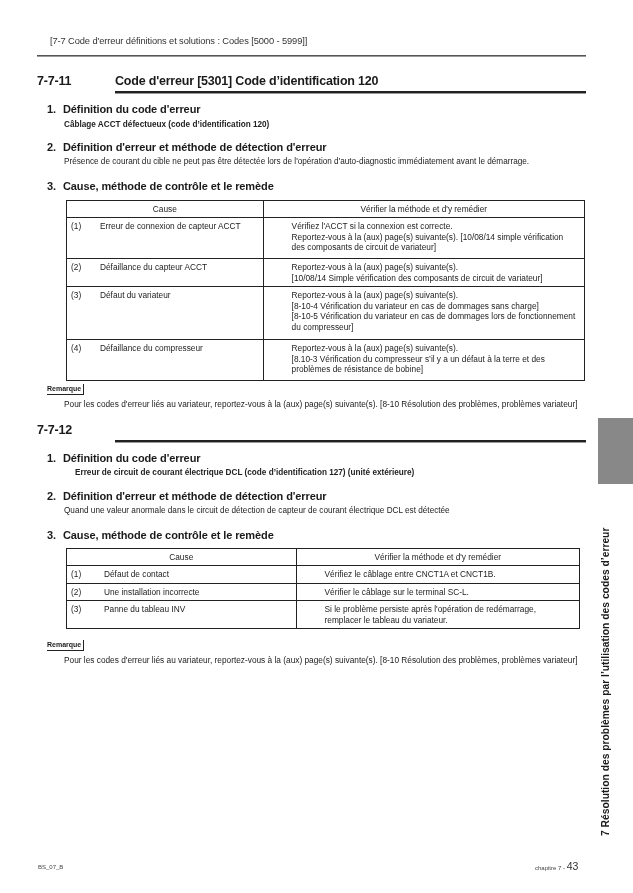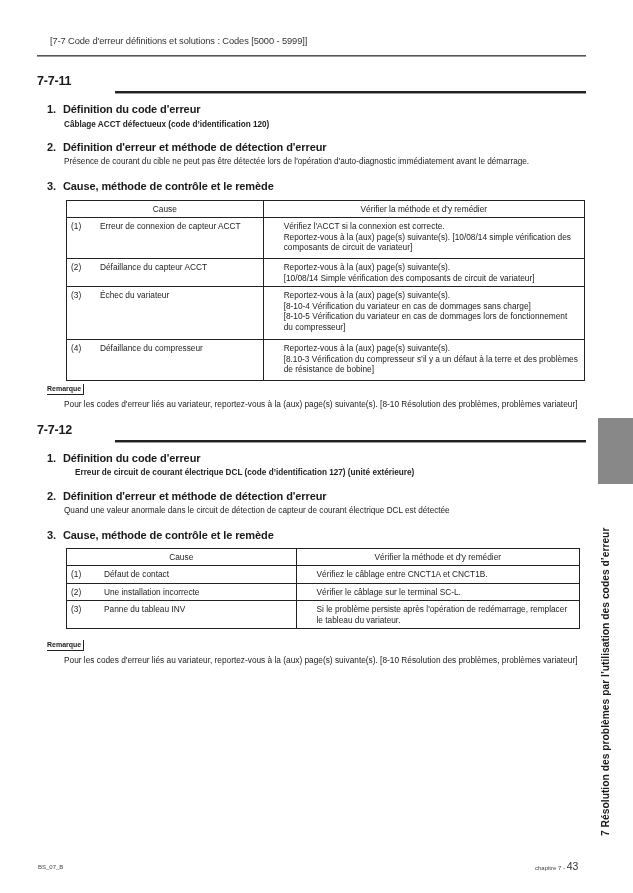--- a/index.html
+++ b/index.html
@@ -17,41 +17,42 @@
   .sub-head { position: absolute; left: 47px; font-size: 11px; font-weight: bold; letter-spacing: -0.1px; }
   .sub-head .n { display: inline-block; width: 16px; }
   .sub-body { position: absolute; left: 64px; font-size: 8.2px; color: #222; }
   .sub-body.bold { font-weight: bold; }
 
   table.ctable { position: absolute; left: 66px; border-collapse: collapse; font-size: 8.3px; color: #222; }
   table.ctable th { font-weight: normal; text-align: center; border: 1px solid #222; height: 17px; padding: 0; }
   table.ctable td { border: 1px solid #222; vertical-align: top; padding: 3px 4px 3px 4px; line-height: 10.5px; }
   table.ctable td.cause { position: relative; }
   table.ctable td.cause .idx { display: inline-block; width: 29px; }
-  table.ctable td.rem { padding-left: 20px; padding-right: 6px; }
+  table.ctable td.rem { padding-left: 28px; padding-right: 6px; }
   table.ctable td.rem div { margin: 0; }
 
   .remarque { position: absolute; left: 47px; font-size: 7px; font-weight: bold; padding: 1px 2px 2px 0; border-bottom: 1px solid #222; border-right: 1px solid #222; }
   .remarque-text { position: absolute; left: 64px; font-size: 8.3px; color: #222; line-height: 11px; }
 
   .side-tab { position: absolute; left: 598px; top: 418px; width: 35px; height: 66px; background: #888888; }
   .side-text { position: absolute; left: 600px; top: 836px; transform-origin: 0 0; transform: rotate(-90deg); font-size: 10.3px; font-weight: bold; white-space: nowrap; color: #1a1a1a; width: 330px; }
 
   .footer-left { position: absolute; left: 38px; top: 864px; font-size: 6px; color: #444; }
   .footer-right { position: absolute; left: 535px; top: 860px; font-size: 6px; color: #444; }
   .footer-right .pg { font-size: 10.5px; color: #333; margin-top: 32px; }
 </style>
 </head>
 <body>
 
 <div class="breadcrumb">[7-7 Code d'erreur définitions et solutions : Codes [5000 - 5999]]</div>
 <div class="top-rule"></div>
 
 <div class="sec-head" style="top:74px;">
   <span class="sec-num">7-7-11</span>
+  <span class="sec-title">Code d'erreur [5301] Code d’identification 120</span>
   <div class="sec-rule"></div>
 </div>
 
 <div class="sub-head" style="top:103px;"><span class="n">1.</span><span>Définition du code d'erreur</span></div>
 <div class="sub-body bold" style="top:120px;">Câblage ACCT défectueux (code d’identification 120)</div>
 
 <div class="sub-head" style="top:141px;"><span class="n">2.</span><span>Définition d'erreur et méthode de détection d'erreur</span></div>
 <div class="sub-body" style="top:157px;">Présence de courant du cible ne peut pas être détectée lors de l'opération d'auto-diagnostic immédiatement avant le démarrage.</div>
 
 <div class="sub-head" style="top:180px;"><span class="n">3.</span><span>Cause, méthode de contrôle et le remède</span></div>
@@ -74,21 +75,21 @@
     </td>
   </tr>
   <tr style="height:26px;">
     <td class="cause"><span class="idx">(2)</span><span>Défaillance du capteur ACCT</span></td>
     <td class="rem">
       <div>Reportez-vous à la (aux) page(s) suivante(s).</div>
       <div>[10/08/14 Simple vérification des composants de circuit de variateur]</div>
     </td>
   </tr>
   <tr style="height:53px;">
-    <td class="cause"><span class="idx">(3)</span><span>Échec du variateur</span></td>
+    <td class="cause"><span class="idx">(3)</span><span>Défaut du variateur</span></td>
     <td class="rem">
       <div>Reportez-vous à la (aux) page(s) suivante(s).</div>
       <div>[8-10-4 Vérification du variateur en cas de dommages sans charge]</div>
       <div>[8-10-5 Vérification du variateur en cas de dommages lors de fonctionnement du compresseur]</div>
     </td>
   </tr>
   <tr style="height:41px;">
     <td class="cause"><span class="idx">(4)</span><span>Défaillance du compresseur</span></td>
     <td class="rem">
       <div>Reportez-vous à la (aux) page(s) suivante(s).</div>

